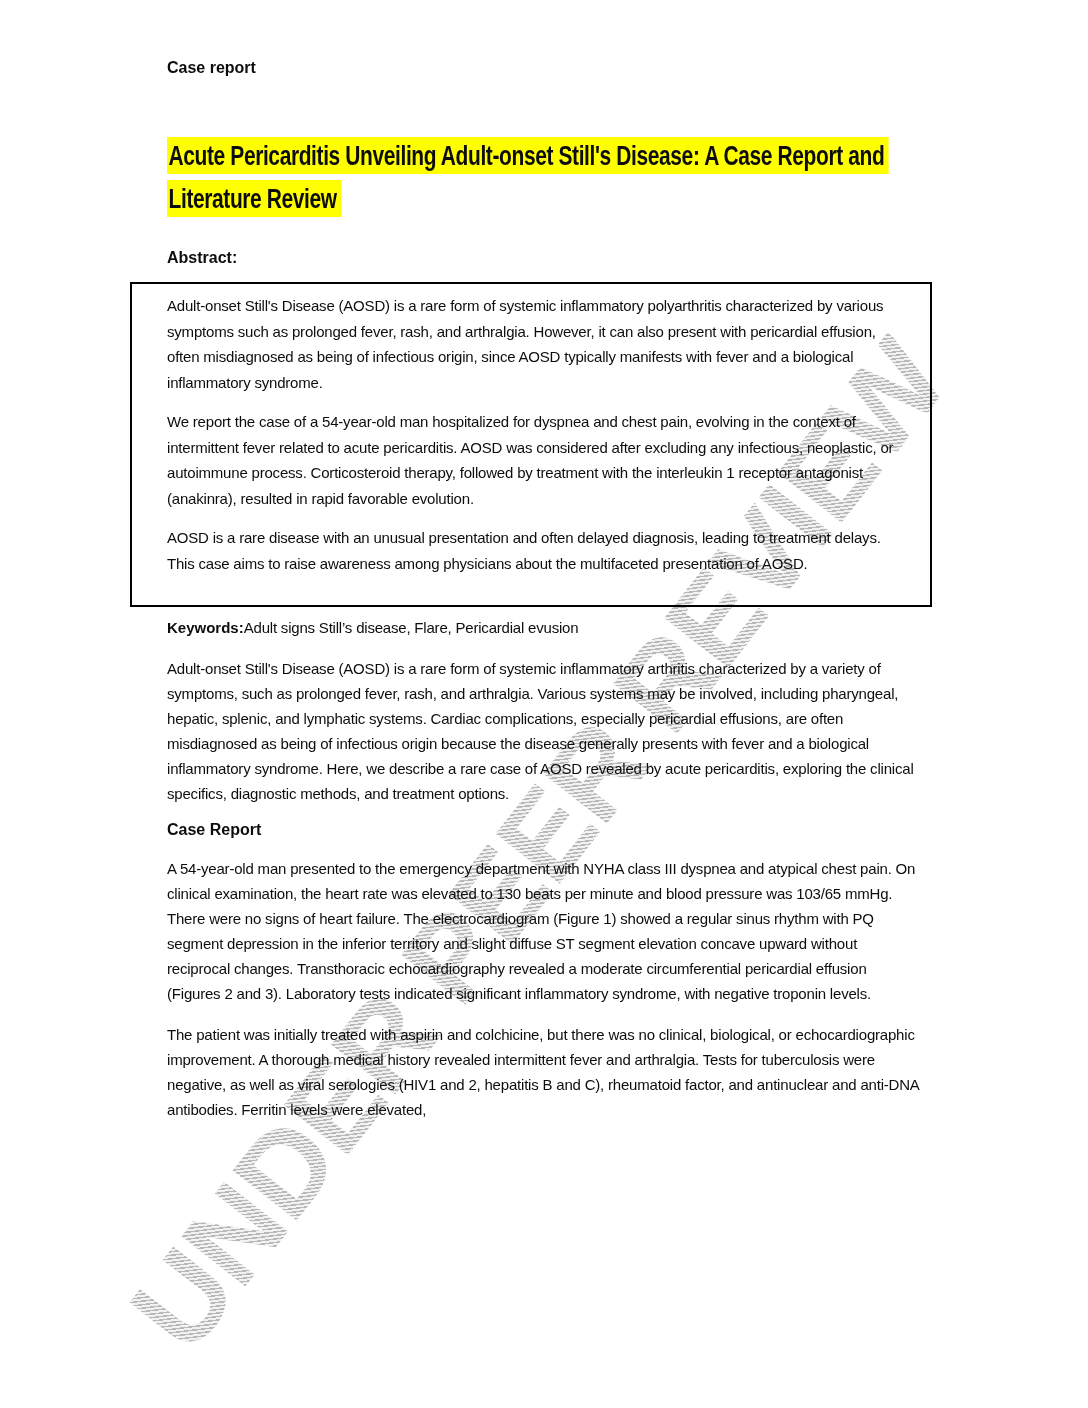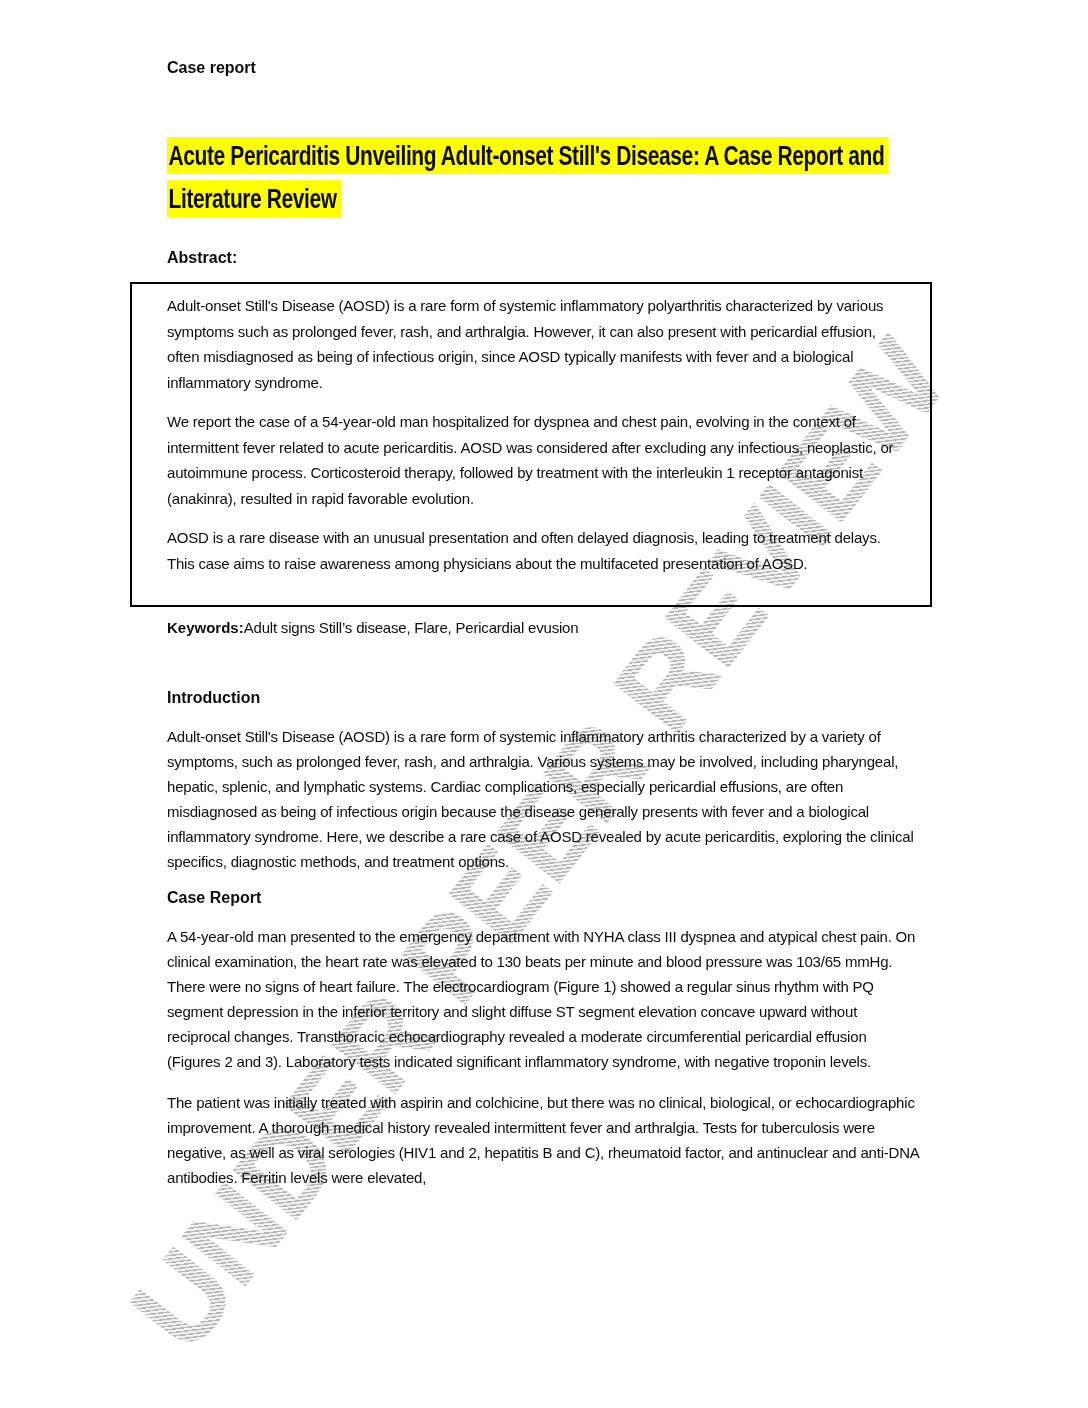--- a/index.html
+++ b/index.html
@@ -125,21 +125,20 @@
   <p class="abstract-heading">Abstract:</p>
 
   <div class="abstract-box">
     <p>Adult-onset Still's Disease (AOSD) is a rare form of systemic inflammatory polyarthritis characterized by various symptoms such as prolonged fever, rash, and arthralgia. However, it can also present with pericardial effusion, often misdiagnosed as being of infectious origin, since AOSD typically manifests with fever and a biological inflammatory syndrome.</p>
     <p>We report the case of a 54-year-old man hospitalized for dyspnea and chest pain, evolving in the context of intermittent fever related to acute pericarditis. AOSD was considered after excluding any infectious, neoplastic, or autoimmune process. Corticosteroid therapy, followed by treatment with the interleukin 1 receptor antagonist (anakinra), resulted in rapid favorable evolution.</p>
     <p>AOSD is a rare disease with an unusual presentation and often delayed diagnosis, leading to treatment delays. This case aims to raise awareness among physicians about the multifaceted presentation of AOSD.</p>
   </div>
 
   <p class="keywords"><b>Keywords:</b><span>Adult signs Still’s disease, Flare, Pericardial evusion</span></p>
 
-  <h2 class="section-heading" id="introduction-heading">Introduction</h2>
 
   <p class="body-para">Adult-onset Still's Disease (AOSD) is a rare form of systemic inflammatory arthritis characterized by a variety of symptoms, such as prolonged fever, rash, and arthralgia. Various systems may be involved, including pharyngeal, hepatic, splenic, and lymphatic systems. Cardiac complications, especially pericardial effusions, are often misdiagnosed as being of infectious origin because the disease generally presents with fever and a biological inflammatory syndrome. Here, we describe a rare case of AOSD revealed by acute pericarditis, exploring the clinical specifics, diagnostic methods, and treatment options.</p>
 
   <h2 class="section-heading" id="case-report-heading">Case Report</h2>
 
   <p class="body-para">A 54-year-old man presented to the emergency department with NYHA class III dyspnea and atypical chest pain. On clinical examination, the heart rate was elevated to 130 beats per minute and blood pressure was 103/65 mmHg. There were no signs of heart failure. The electrocardiogram (Figure 1) showed a regular sinus rhythm with PQ segment depression in the inferior territory and slight diffuse ST segment elevation concave upward without reciprocal changes. Transthoracic echocardiography revealed a moderate circumferential pericardial effusion (Figures 2 and 3). Laboratory tests indicated significant inflammatory syndrome, with negative troponin levels.</p>
 
   <p class="body-para">The patient was initially treated with aspirin and colchicine, but there was no clinical, biological, or echocardiographic improvement. A thorough medical history revealed intermittent fever and arthralgia. Tests for tuberculosis were negative, as well as viral serologies (HIV1 and 2, hepatitis B and C), rheumatoid factor, and antinuclear and anti-DNA antibodies. Ferritin levels were elevated,</p>
 
 </div>

